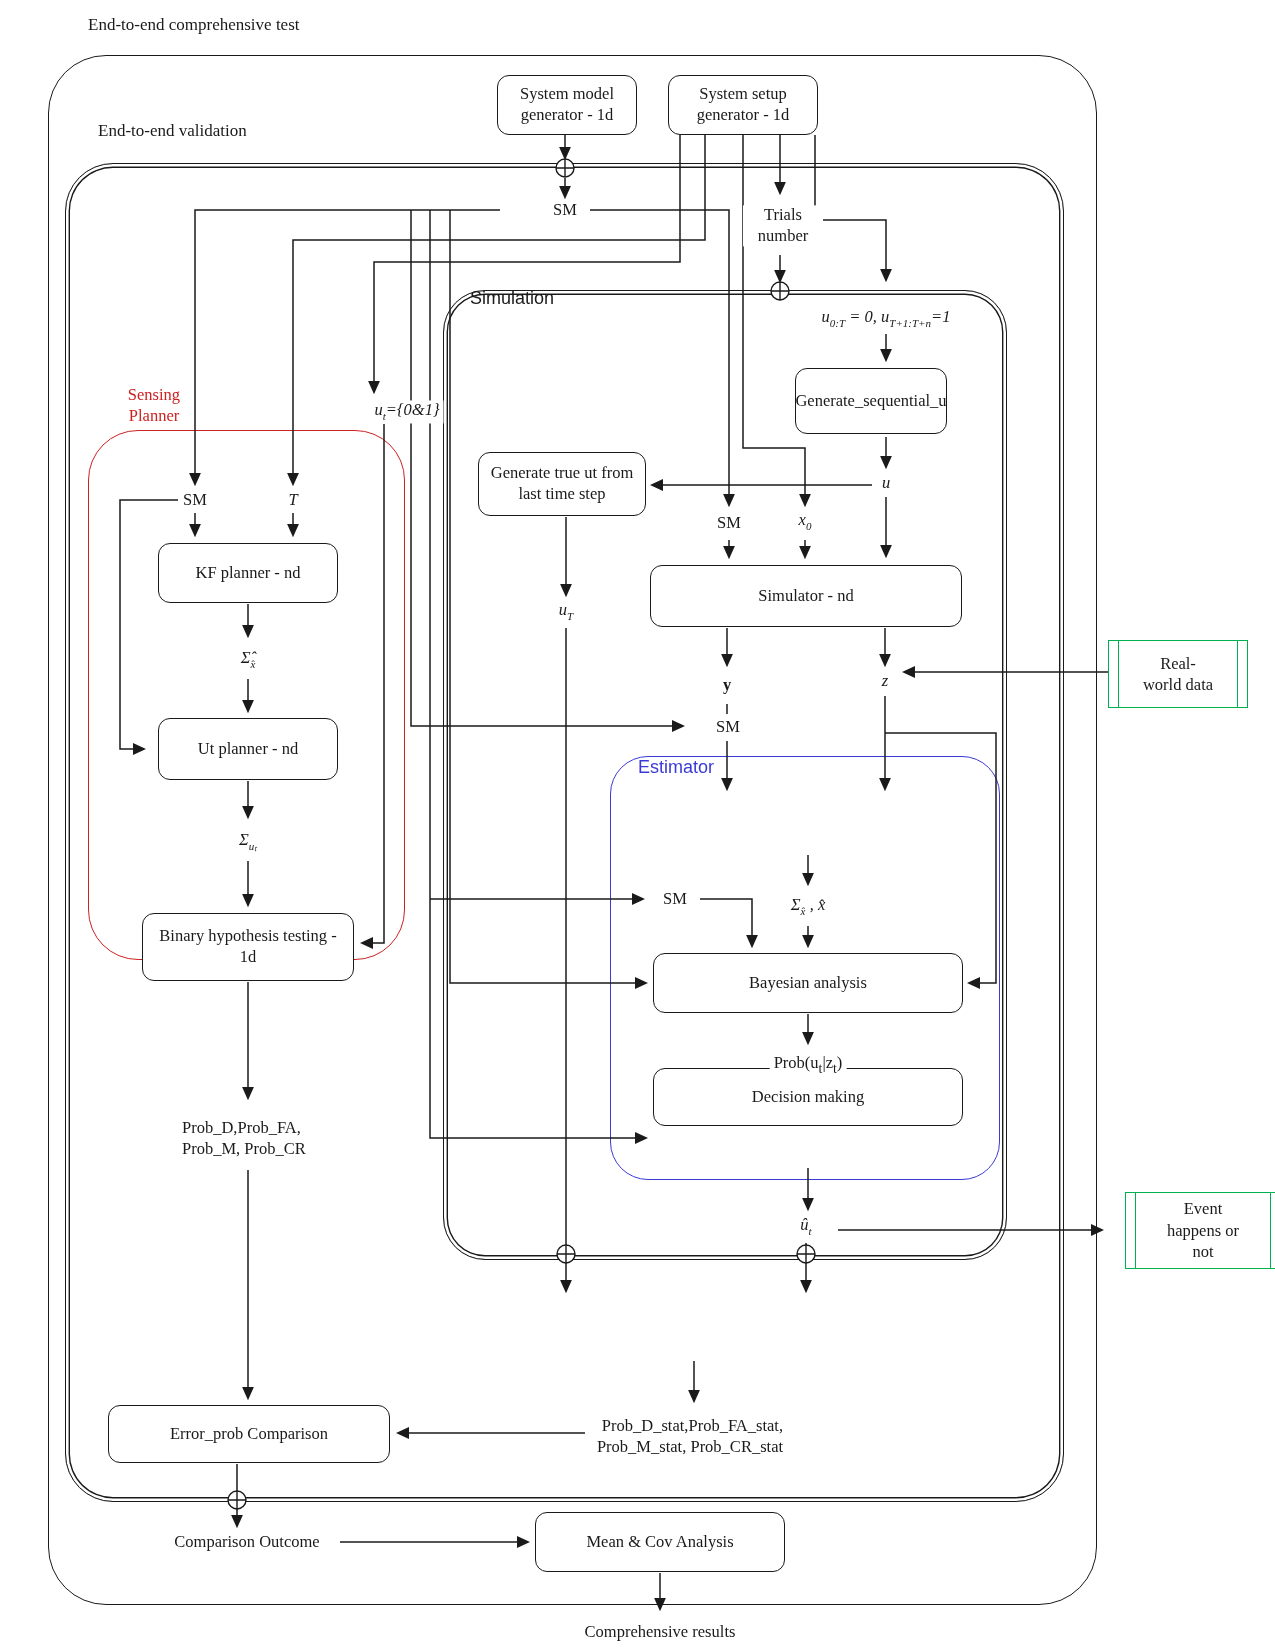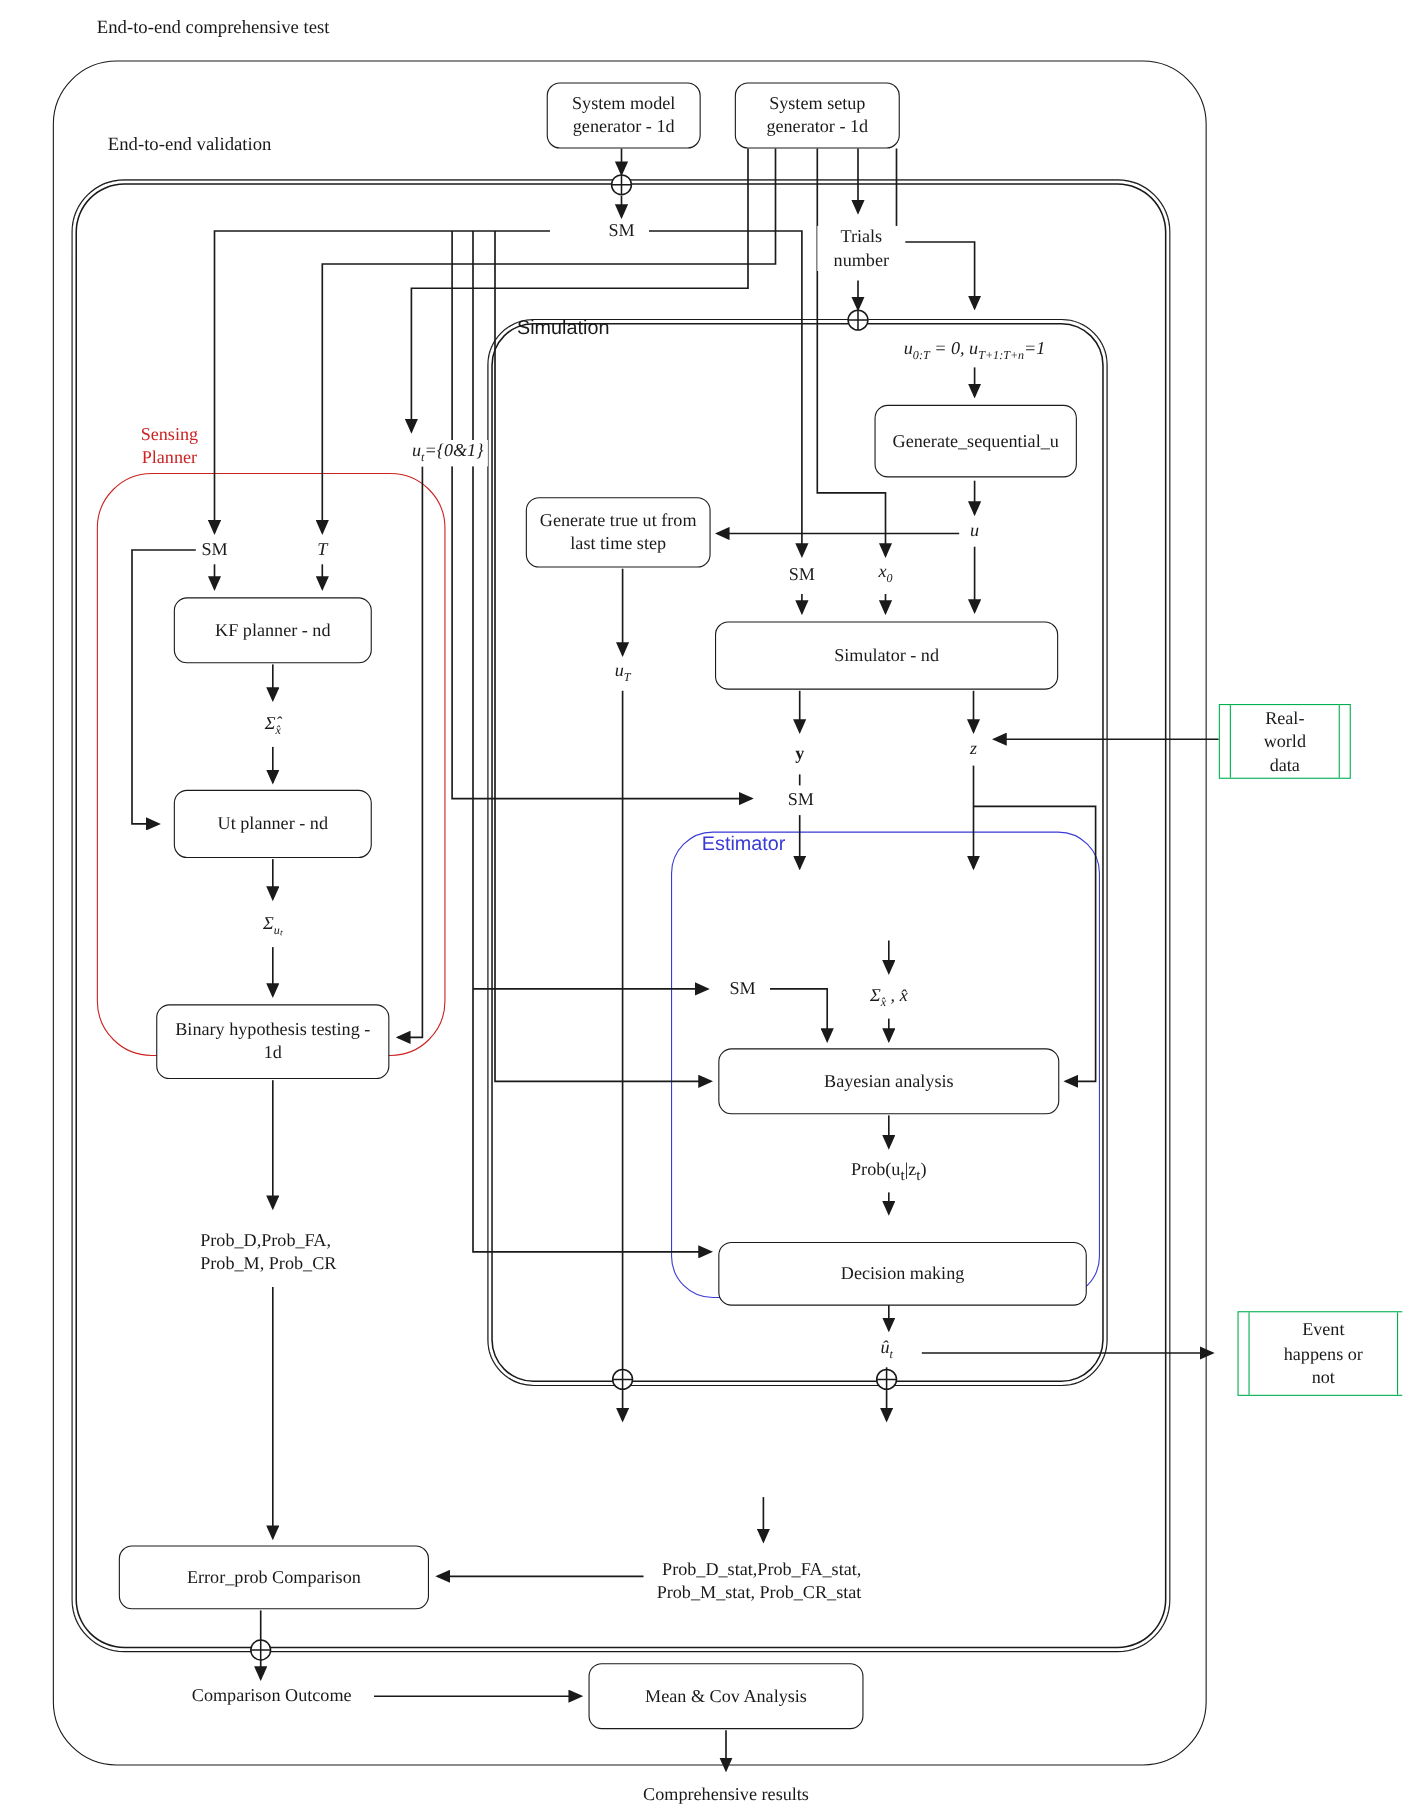--- a/index.html
+++ b/index.html
@@ -138,51 +138,51 @@
         </g>
     </g>
   </svg>
 
   <div class="box" style="left:497px;top:75px;width:140px;height:60px;">
       <span>System model generator - 1d</span>
     </div>
   <div class="box" style="left:668px;top:75px;width:150px;height:60px;">
       <span>System setup generator - 1d</span>
     </div>
-  <div class="box" style="left:795px;top:368px;width:184px;height:66px;justify-content:center;">
+  <div class="box" style="left:795px;top:368px;width:152px;height:66px;justify-content:center;">
       <span>Generate_sequential_u</span>
     </div>
   <div class="box" style="left:478px;top:452px;width:168px;height:64px;">
       <span>Generate true ut from last time step</span>
     </div>
   <div class="box" style="left:158px;top:543px;width:180px;height:60px;">
       <span>KF planner - nd</span>
     </div>
   <div class="box" style="left:158px;top:718px;width:180px;height:62px;">
       <span>Ut planner - nd</span>
     </div>
   <div class="box" style="left:142px;top:913px;width:212px;height:68px;">
       <span>Binary hypothesis testing - 1d</span>
     </div>
   <div class="box" style="left:650px;top:565px;width:312px;height:62px;">
       <span>Simulator - nd</span>
     </div>
   <div class="box" style="left:653px;top:953px;width:310px;height:60px;">
       <span>Bayesian analysis</span>
     </div>
-  <div class="box" style="left:653px;top:1129px;width:335px;height:58px;">
+  <div class="box" style="left:653px;top:1068px;width:310px;height:58px;">
       <span>Decision making</span>
     </div>
   <div class="box" style="left:108px;top:1405px;width:282px;height:58px;">
       <span>Error_prob Comparison</span>
     </div>
   <div class="box" style="left:535px;top:1512px;width:250px;height:60px;">
       <span>Mean &amp; Cov Analysis</span>
     </div>
-  <div class="greenbox" style="left:1108px;top:640px;width:120px;height:68px;padding:0 33px;">
+  <div class="greenbox" style="left:1108px;top:640px;width:140px;height:68px;padding:0 33px;">
       <span>Real-world data</span>
     </div>
   <div class="greenbox" style="left:1109px;top:1192px;width:156px;height:77px;padding:0 29px;margin-left:16px;">
       <span>Event happens or not</span>
     </div>
 
   <div class="lbl ctr" style="left:565px;top:210px;">SM</div>
   <div class="lbl ctr twoline" style="left:783px;top:226px;width:72px;white-space:normal;">Trials number</div>
   <div class="lbl ctr math" style="left:886px;top:319px;">u<sub>0:T</sub> = 0, u<sub>T+1:T+n</sub>=1</div>
   <div class="lbl ctr math" style="left:407px;top:412px;">u<sub>t</sub>={0&amp;1}</div>

